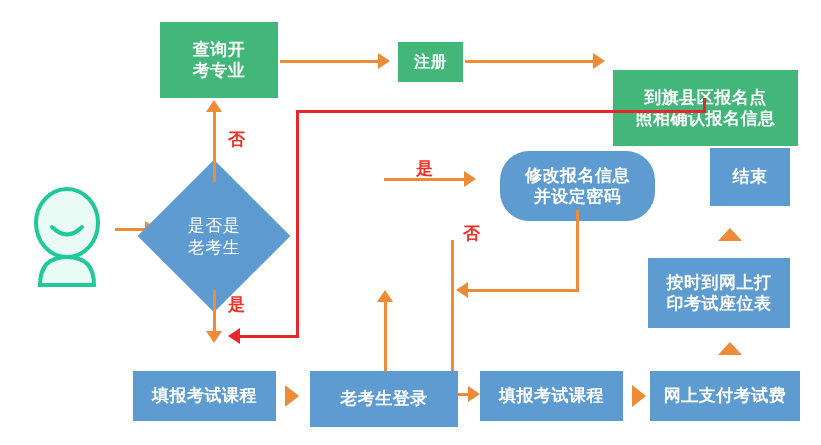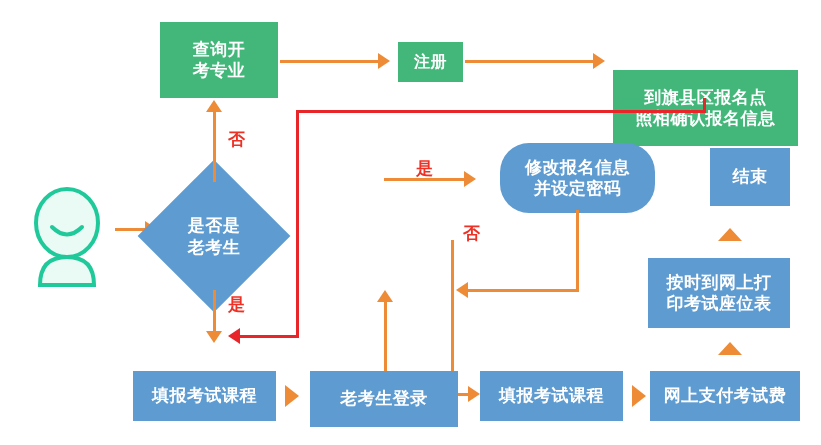--- a/index.html
+++ b/index.html
@@ -46,21 +46,21 @@
     transform:rotate(45deg);
   }
   .diamond .dlabel{
     position:absolute;
     inset:0;
     display:flex;
     align-items:center;
     justify-content:center;
     color:#fff;
     font-size:17px;
-    font-weight:bold;
+    font-weight:normal;
     white-space:pre-line;
     text-align:center;
     line-height:1.3;
     letter-spacing:.5px;
   }
 
   
   .hline{ position:absolute; height:3px; background:#ed8b36; }
   .vline{ position:absolute; width:3px; background:#ed8b36; }
   .hline.red{ background:#e8262a; height:3px;}
@@ -149,21 +149,21 @@
   <div class="elabel" style="left:416px;top:157px;">是</div>
 
   <div class="vline" style="left:451px;top:240px;height:155px;"></div>
   <div class="hline" style="left:451px;top:393px;width:21px;"></div>
   <div class="arr arr-r" style="left:468px;top:386px;"></div>
   <div class="elabel" style="left:463px;top:222px;">否</div>
 
   <div class="vline" style="left:384px;top:302px;height:72px;"></div>
   <div class="arr arr-u" style="left:377px;top:290px;"></div>
 
-  <div class="node blue" style="left:500px;top:143px;width:155px;height:70px;border-radius:29px;">
+  <div class="node blue" style="left:500px;top:151px;width:155px;height:70px;border-radius:29px;">
     <span class="lbl">修改报名信息
 并设定密码</span>
   </div>
 
   <div class="vline" style="left:576px;top:210px;height:82px;"></div>
   <div class="hline" style="left:468px;top:289px;width:111px;"></div>
   <div class="arr arr-l" style="left:456px;top:282px;"></div>
 
   <div class="node blue" style="left:648px;top:258px;width:142px;height:70px;">
     <span class="lbl">按时到网上打

